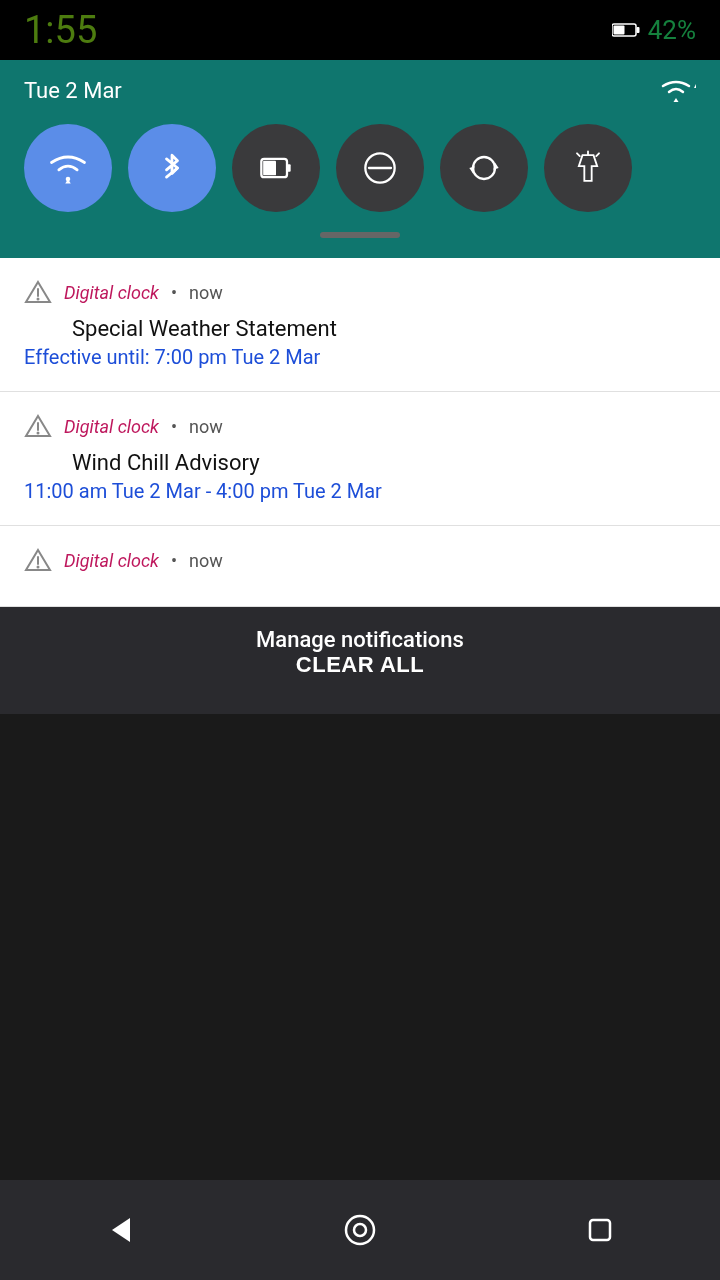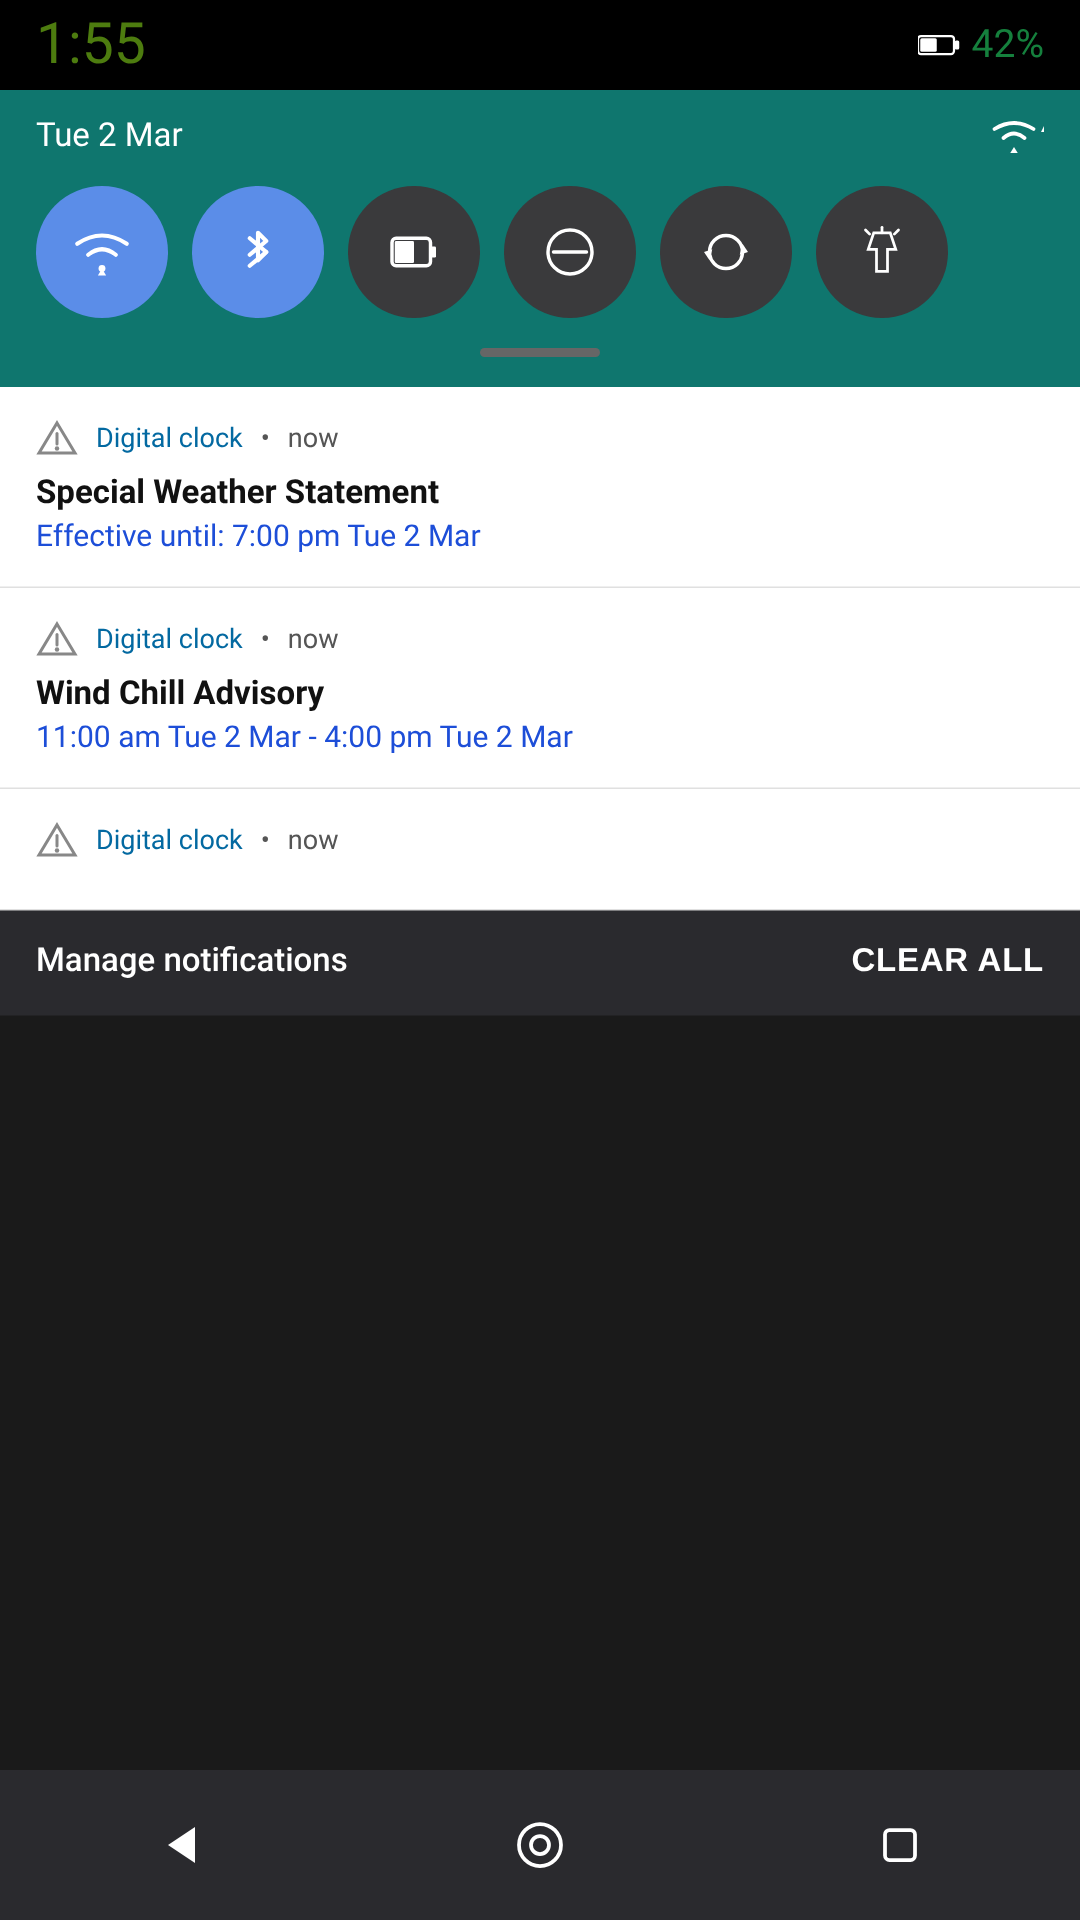--- a/index.html
+++ b/index.html
@@ -97,49 +97,52 @@
       padding: 20px 24px 22px;
       border-bottom: 1px solid #e0e0e0;
     }
     .notification-header {
       display: flex;
       align-items: center;
       gap: 12px;
       margin-bottom: 10px;
     }
     .notif-app {
-      color: #0369a1;
+      color: #be185d;
       font-size: 18px;
+      font-style: italic;
     }
     .notif-dot {
       color: #555;
       font-size: 18px;
     }
     .notif-time {
       color: #555;
       font-size: 18px;
     }
     .notif-title {
       color: #111;
       font-size: 22px;
-      font-weight: 700;
+      font-weight: 400;
       margin-bottom: 4px;
+      margin-left: 48px;
     }
     .notif-body {
       color: #1d4ed8;
       font-size: 20px;
     }
 
     
     .bottom-bar {
       background: #2a2a2e;
-      padding: 20px 24px 24px;
+      padding: 20px 24px 36px;
       display: flex;
       align-items: center;
       justify-content: space-between;
+      flex-direction: column;
     }
     .manage-notif {
       color: #fff;
       font-size: 22px;
       font-weight: 500;
     }
     .clear-all-btn {
       color: #fff;
       font-size: 22px;
       font-weight: 700;

